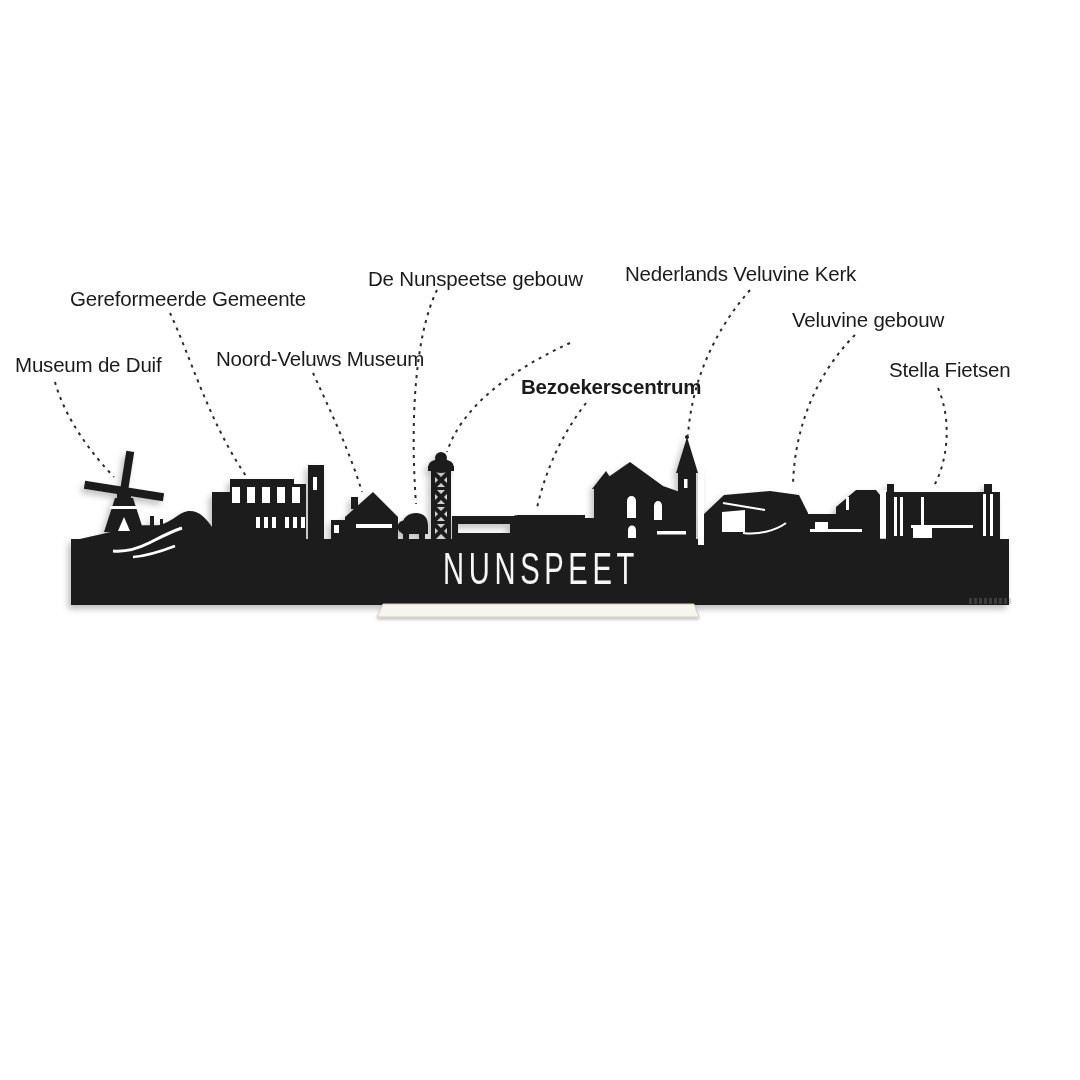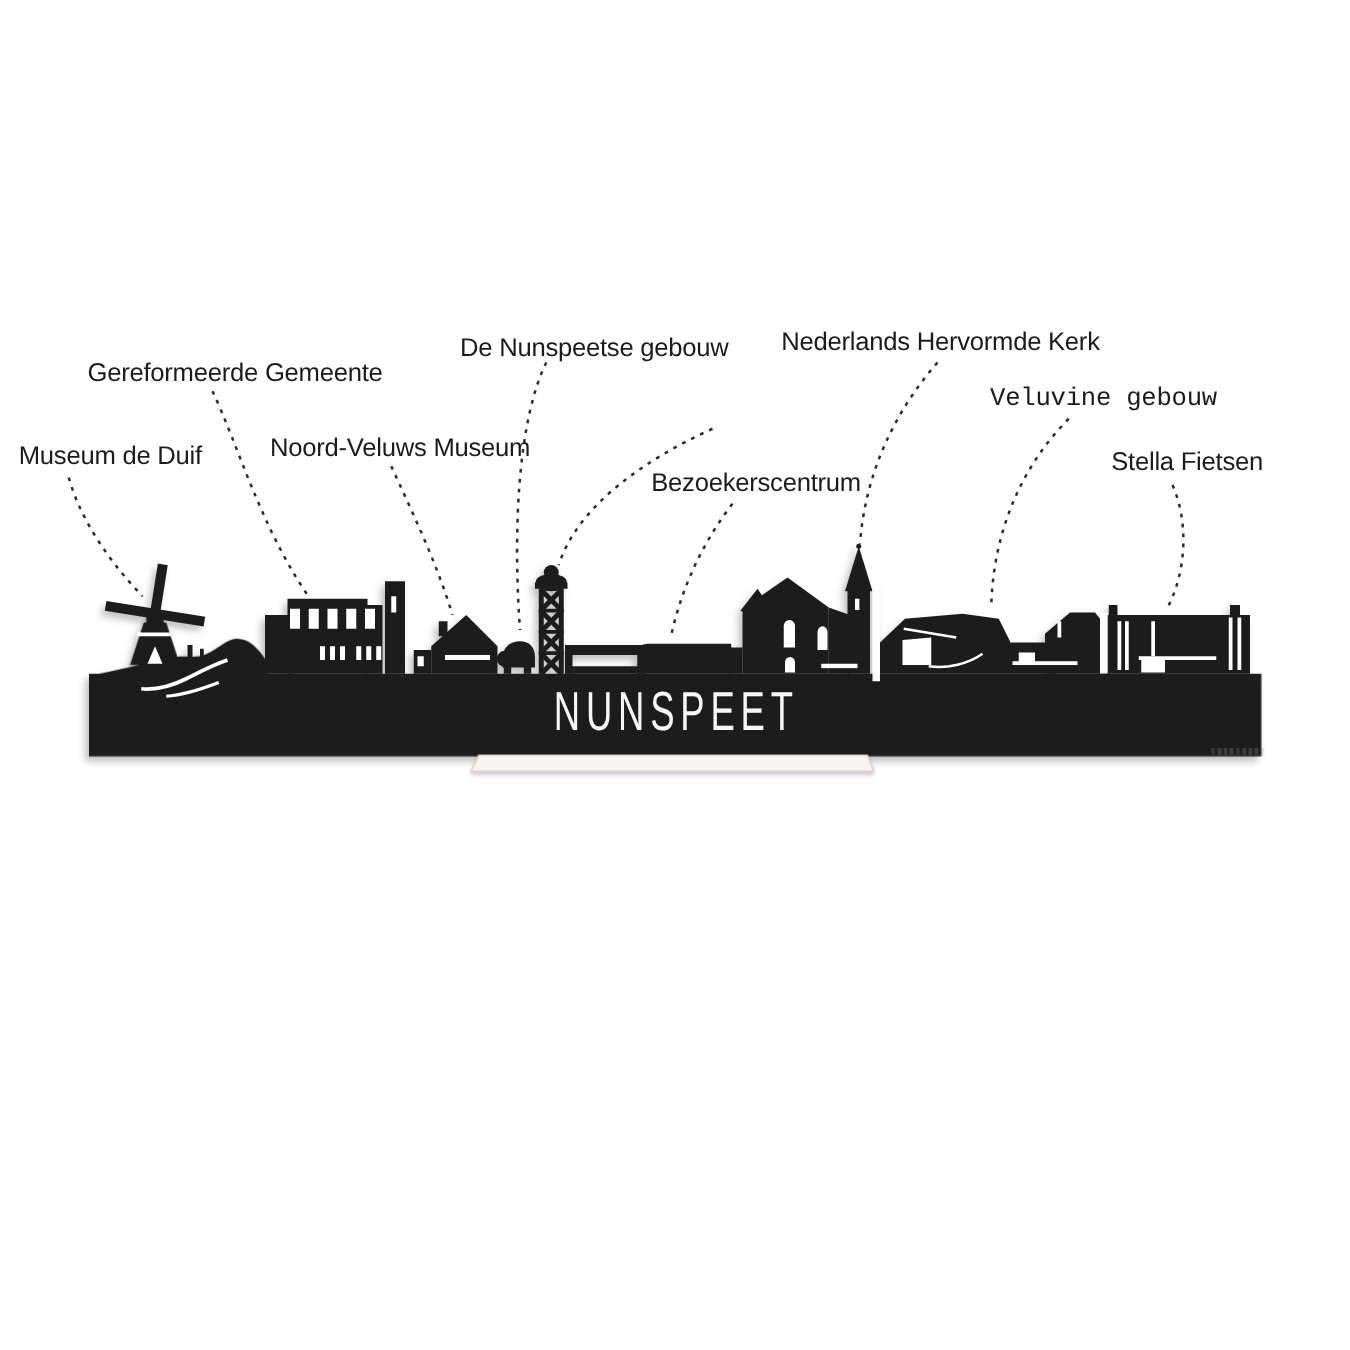--- a/index.html
+++ b/index.html
@@ -195,20 +195,20 @@
 
   <g filter="url(#ds2)">
     <polygon points="383,604 694,604 699,617 377,617" fill="#f7f5f0" stroke="#d2cdc5" stroke-width="1"></polygon>
   </g>
 </svg>
 
 <div class="label" style="left:15px;top:353px;">Museum de Duif</div>
 <div class="label" style="left:70px;top:287px;">Gereformeerde Gemeente</div>
 <div class="label" style="left:216px;top:347px;">Noord-Veluws Museum</div>
 <div class="label" style="left:368px;top:267px;">De Nunspeetse gebouw</div>
-<div class="label" style="left:521px;top:375px;">Bezoekerscentrum</div>
-<div class="label" style="left:625px;top:262px;">Nederlands Hervormde Kerk</div>
-<div class="label" style="left:792px;top:308px;font-family:Liberation Mono, monospace;">Veluvine gebouw</div>
+<div class="label" style="left:521px;top:375px;font-weight:bold;">Bezoekerscentrum</div>
+<div class="label" style="left:625px;top:262px;">Nederlands Veluvine Kerk</div>
+<div class="label" style="left:792px;top:308px;">Veluvine gebouw</div>
 <div class="label" style="left:889px;top:358px;">Stella Fietsen</div>
 
 <div class="watermark"></div>
 
 </div>
 
 </body></html>

